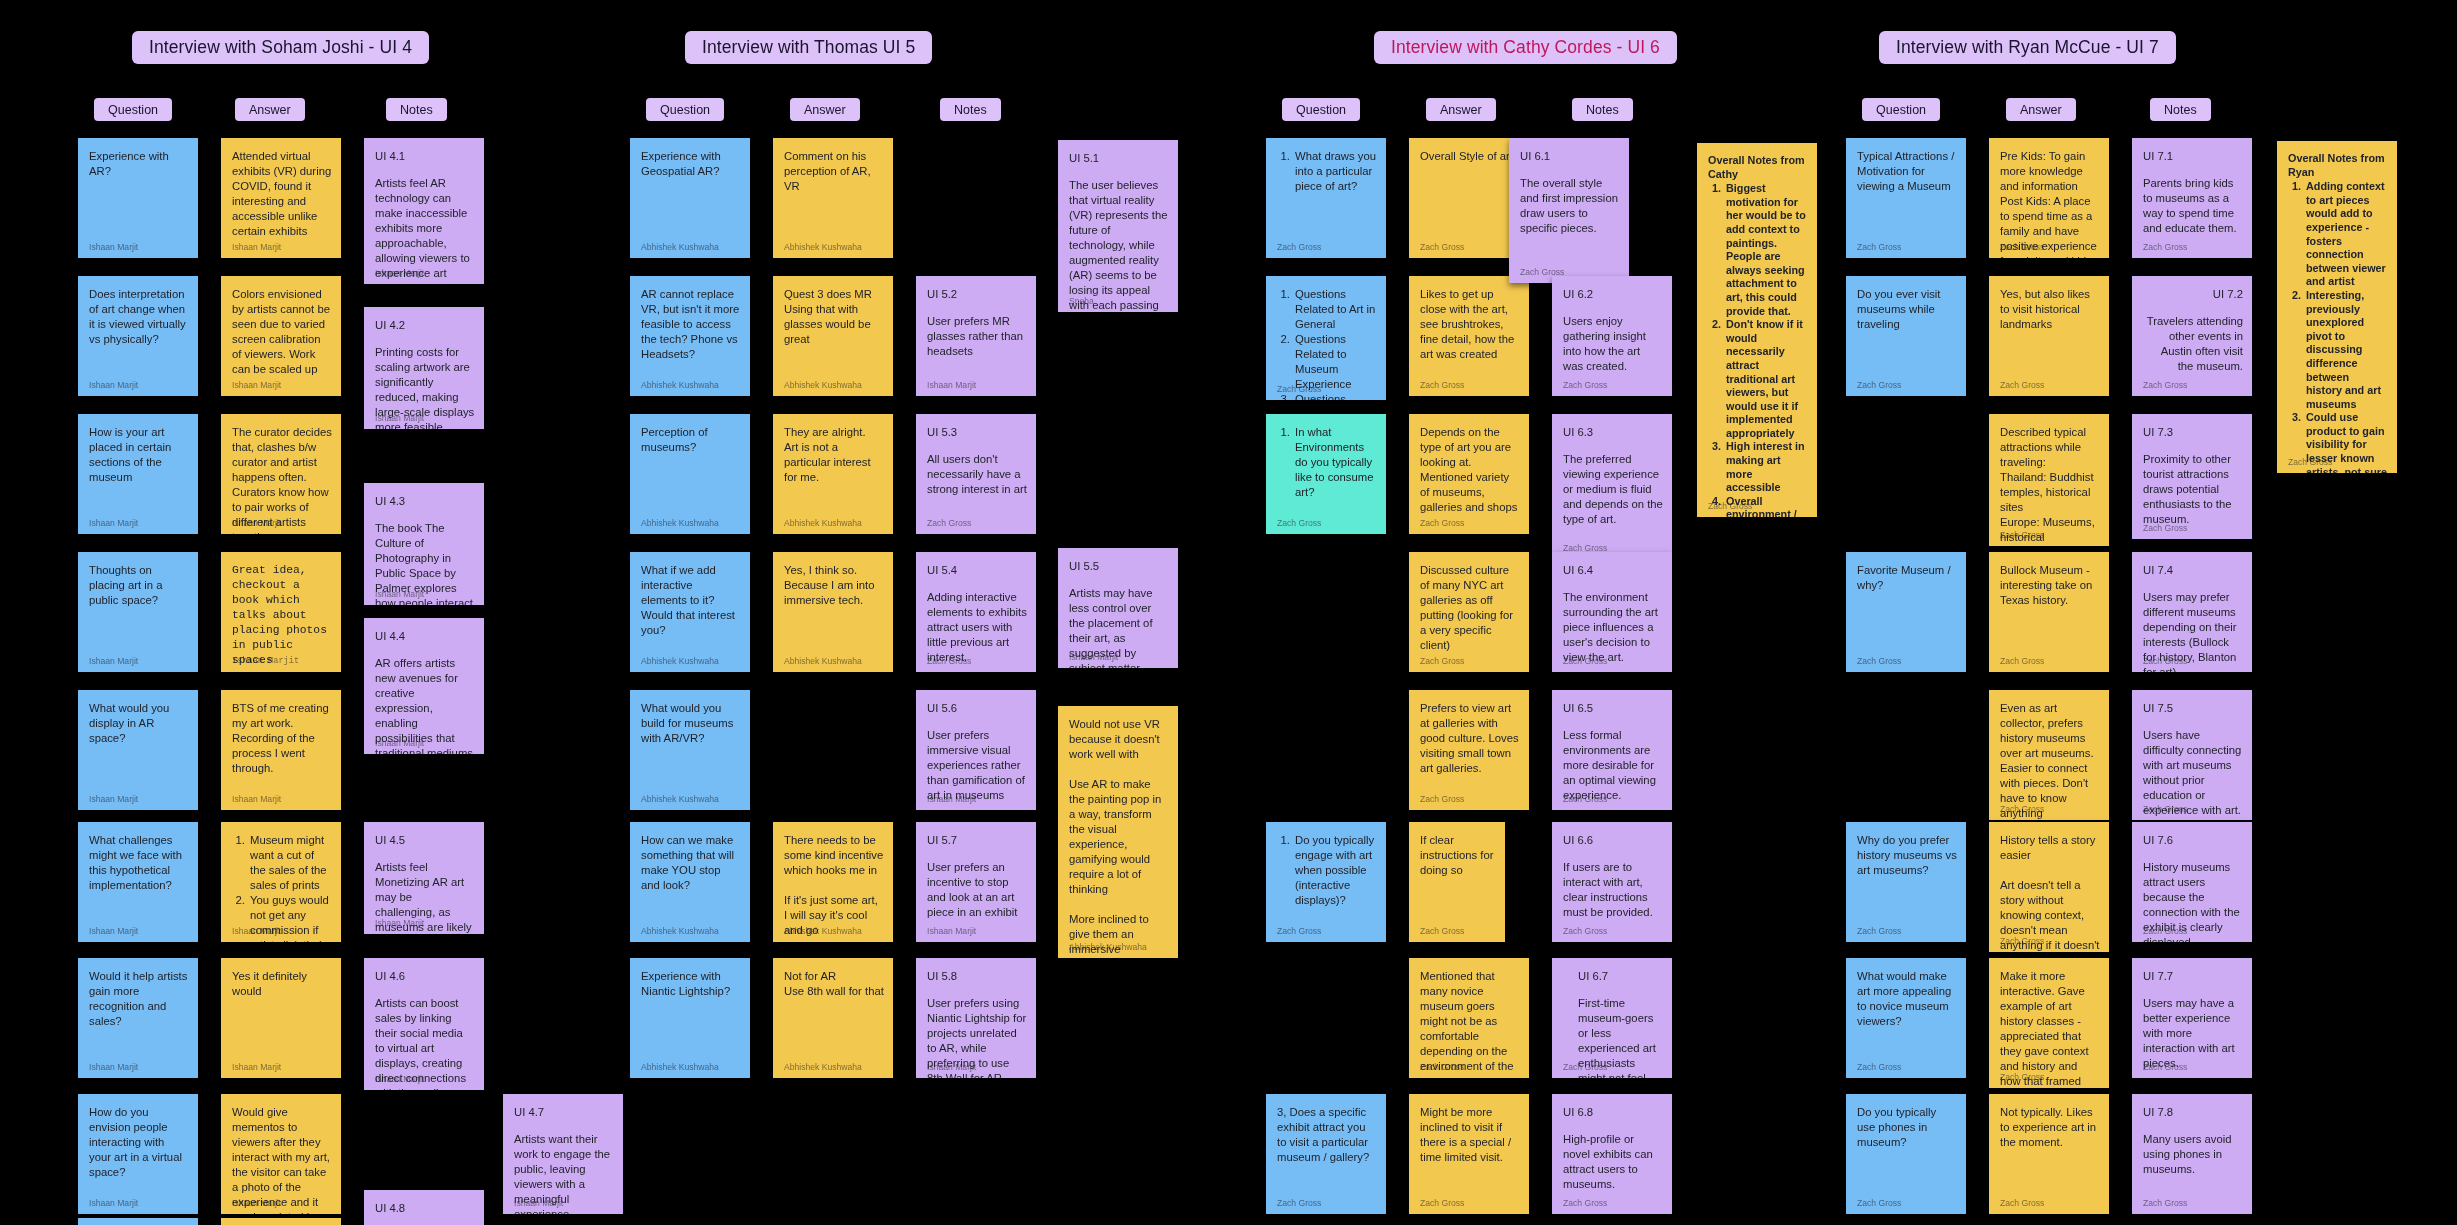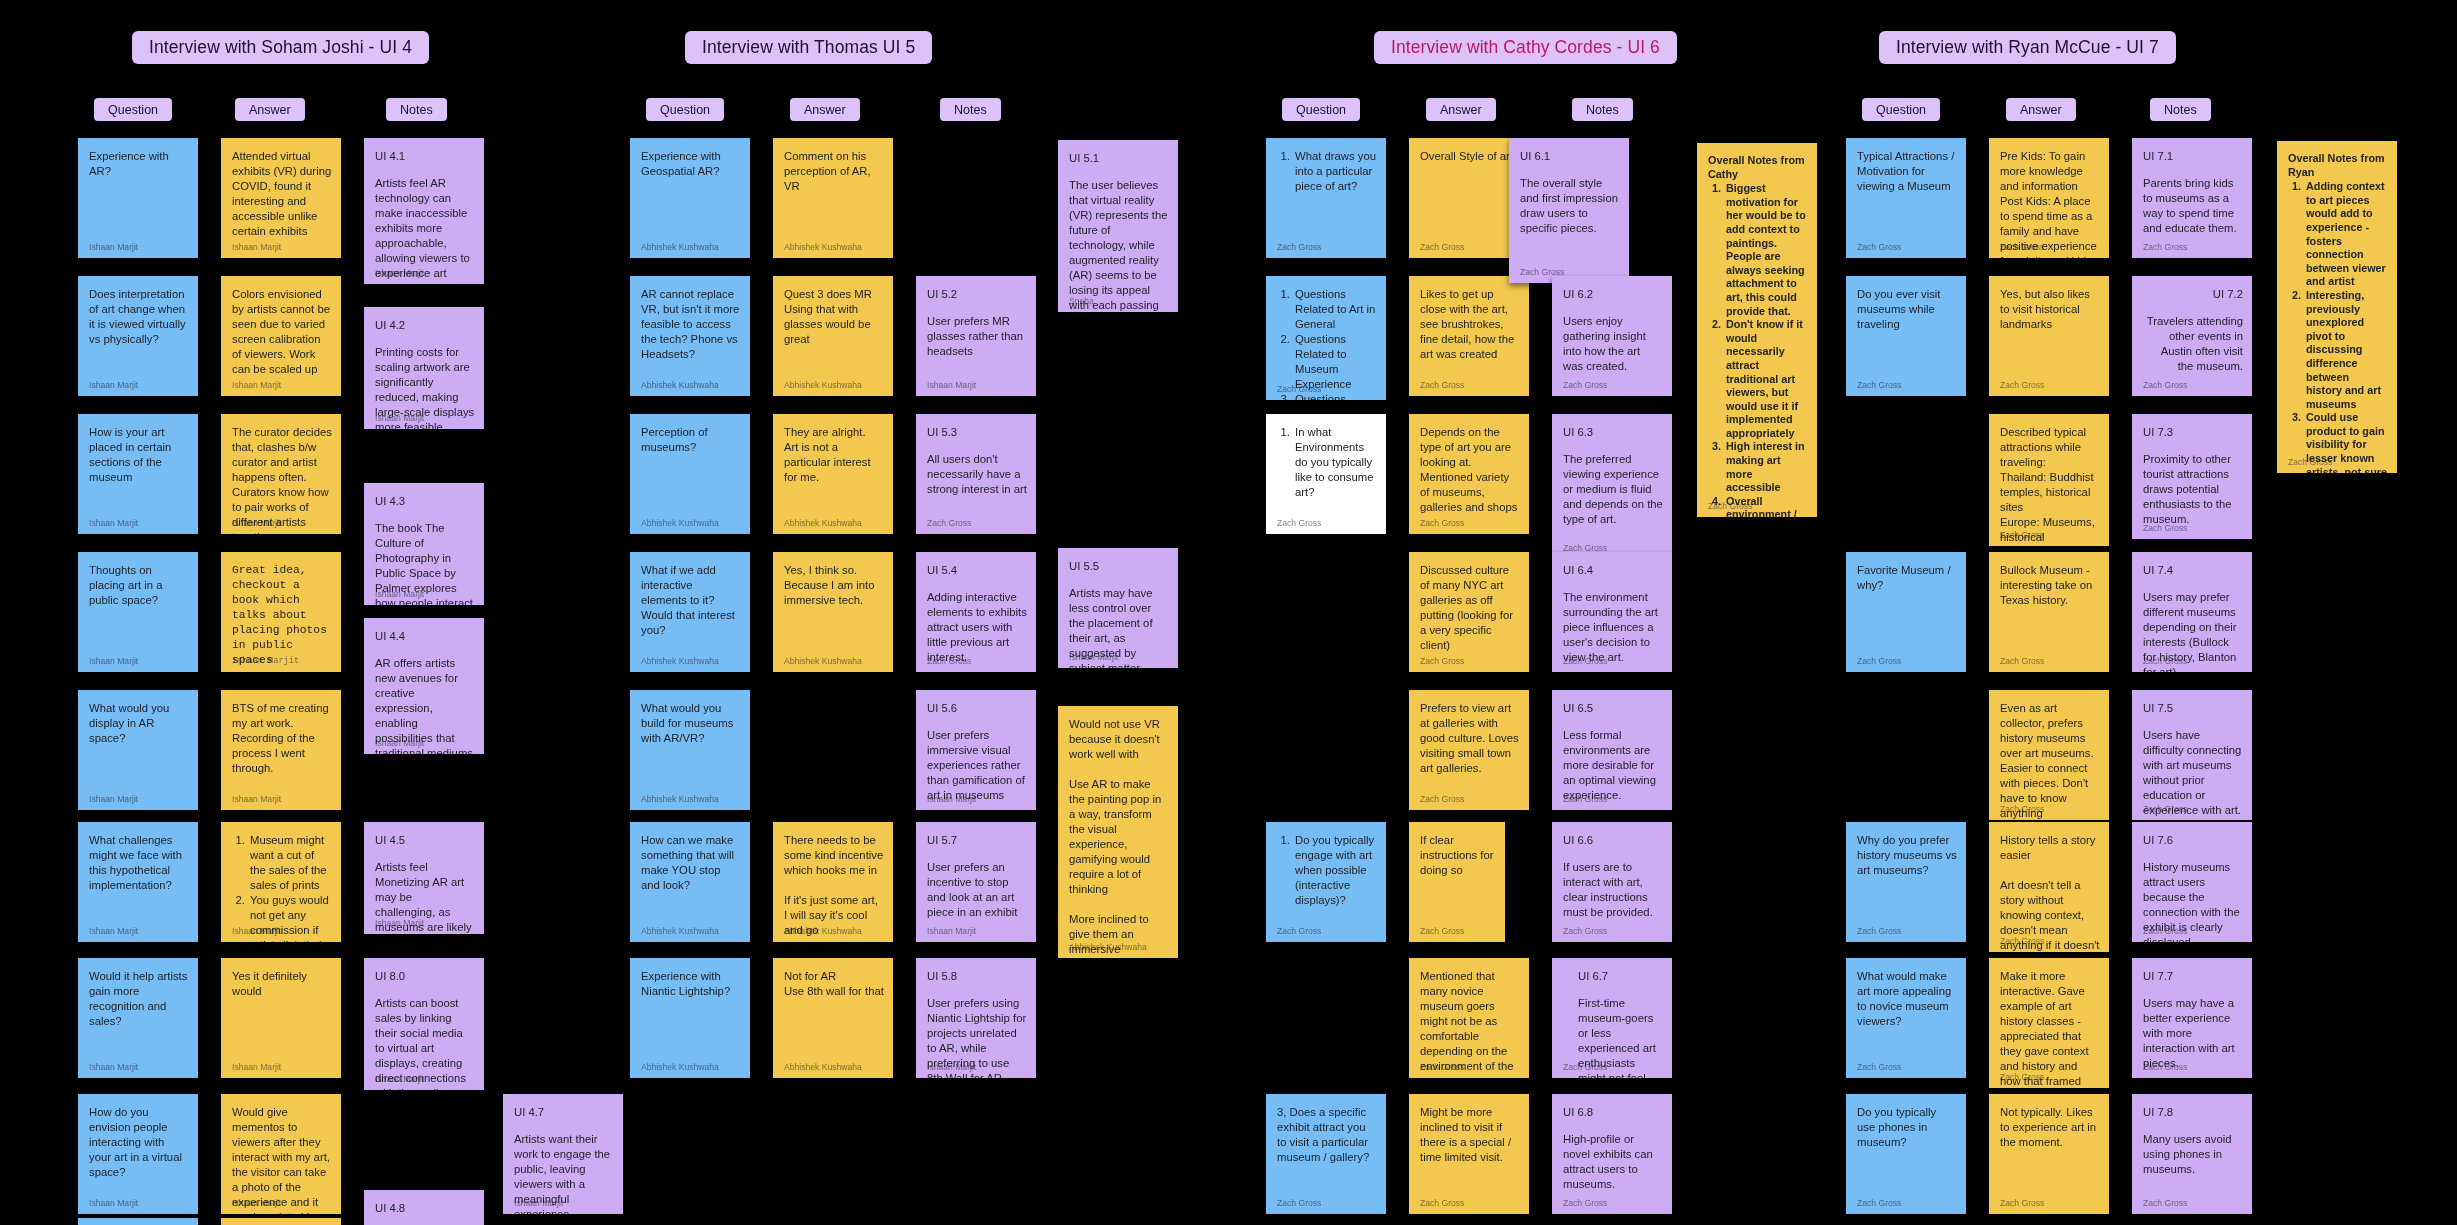--- a/index.html
+++ b/index.html
@@ -118,21 +118,21 @@
       <div class="note-heading">UI 4.4</div>
       <div class="note-text">AR offers artists new avenues for creative expression, enabling possibilities that traditional mediums cannot support</div>
       <div class="note-author" style="color: rgba(25, 25, 35, 0.55);">Ishaan Marjit</div>
     </div>
     <div class="sticky" style="left: 364px; top: 822px; width: 120px; height: 112px; background: rgb(206, 172, 243); color: rgb(33, 35, 43);">
       <div class="note-heading">UI 4.5</div>
       <div class="note-text">Artists feel Monetizing AR art may be challenging, as museums are likely to take a portion of the profits from sales</div>
       <div class="note-author" style="color: rgba(25, 25, 35, 0.55);">Ishaan Marjit</div>
     </div>
     <div class="sticky" style="left: 364px; top: 958px; width: 120px; height: 132px; background: rgb(206, 172, 243); color: rgb(33, 35, 43);">
-      <div class="note-heading">UI 8.0</div>
+      <div class="note-heading">UI 4.6</div>
       <div class="note-text">Artists can boost sales by linking their social media to virtual art displays, creating direct connections with the audience</div>
       <div class="note-author" style="color: rgba(25, 25, 35, 0.55);">Ishaan Marjit</div>
     </div>
     <div class="sticky" style="left: 364px; top: 1190px; width: 120px; height: 120px; background: rgb(206, 172, 243); color: rgb(33, 35, 43);">
       <div class="note-heading">UI 4.8</div>
     </div>
     <div class="sticky" style="left: 503px; top: 1094px; width: 120px; height: 120px; background: rgb(206, 172, 243); color: rgb(33, 35, 43);">
       <div class="note-heading">UI 4.7</div>
       <div class="note-text">Artists want their work to engage the public, leaving viewers with a meaningful experience</div>
       <div class="note-author" style="color: rgba(25, 25, 35, 0.55);">Ishaan Marjit</div>
@@ -259,21 +259,21 @@
       <div class="note-author" style="color: rgba(25, 25, 35, 0.55);">Zach Gross</div>
     </div>
     <div class="sticky" style="left: 1266px; top: 276px; width: 120px; height: 124px; background: rgb(118, 188, 245); color: rgb(33, 35, 43);">
       <ol>
         <li>Questions Related to Art in General</li>
         <li>Questions Related to Museum Experience</li>
         <li>Questions Related to what attracts to a museum.</li>
       </ol>
       <div class="note-author" style="color: rgba(25, 25, 35, 0.55);">Zach Gross</div>
     </div>
-    <div class="sticky" style="left: 1266px; top: 414px; width: 120px; height: 120px; background: #ffffff; color: rgb(33, 35, 43);">
+    <div class="sticky" style="left: 1266px; top: 414px; width: 120px; height: 120px; background: #5eead4; color: rgb(33, 35, 43);">
       <ol>
         <li>In what Environments do you typically like to consume art?</li>
       </ol>
       <div class="note-author" style="color: rgba(25, 25, 35, 0.55);">Zach Gross</div>
     </div>
     <div class="sticky" style="left: 1266px; top: 822px; width: 120px; height: 120px; background: rgb(118, 188, 245); color: rgb(33, 35, 43);">
       <ol>
         <li>Do you typically engage with art when possible (interactive displays)?</li>
       </ol>
       <div class="note-author" style="color: rgba(25, 25, 35, 0.55);">Zach Gross</div>

